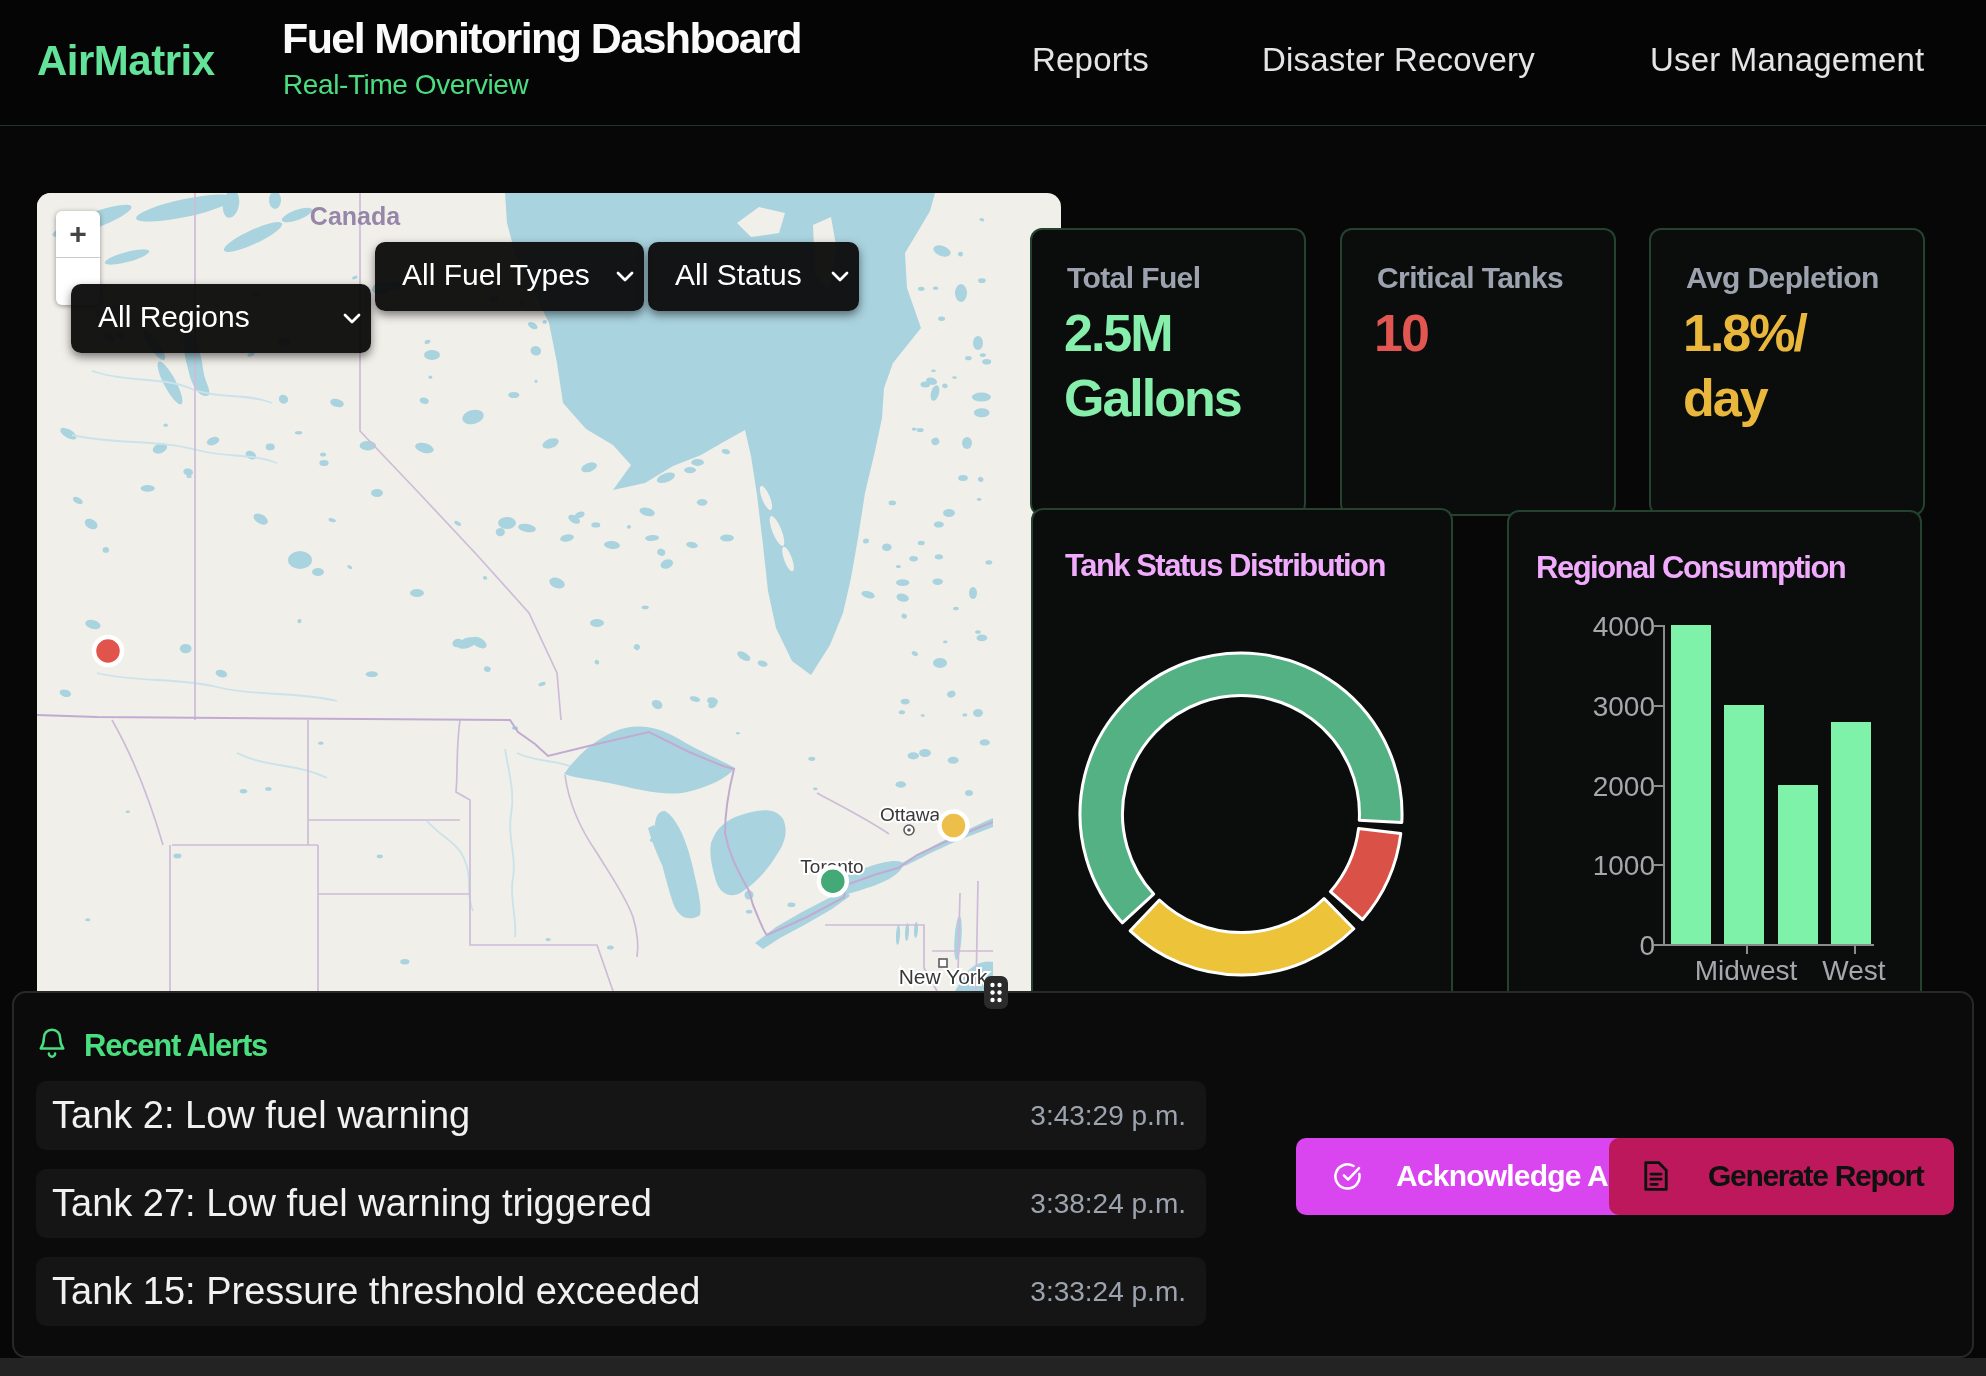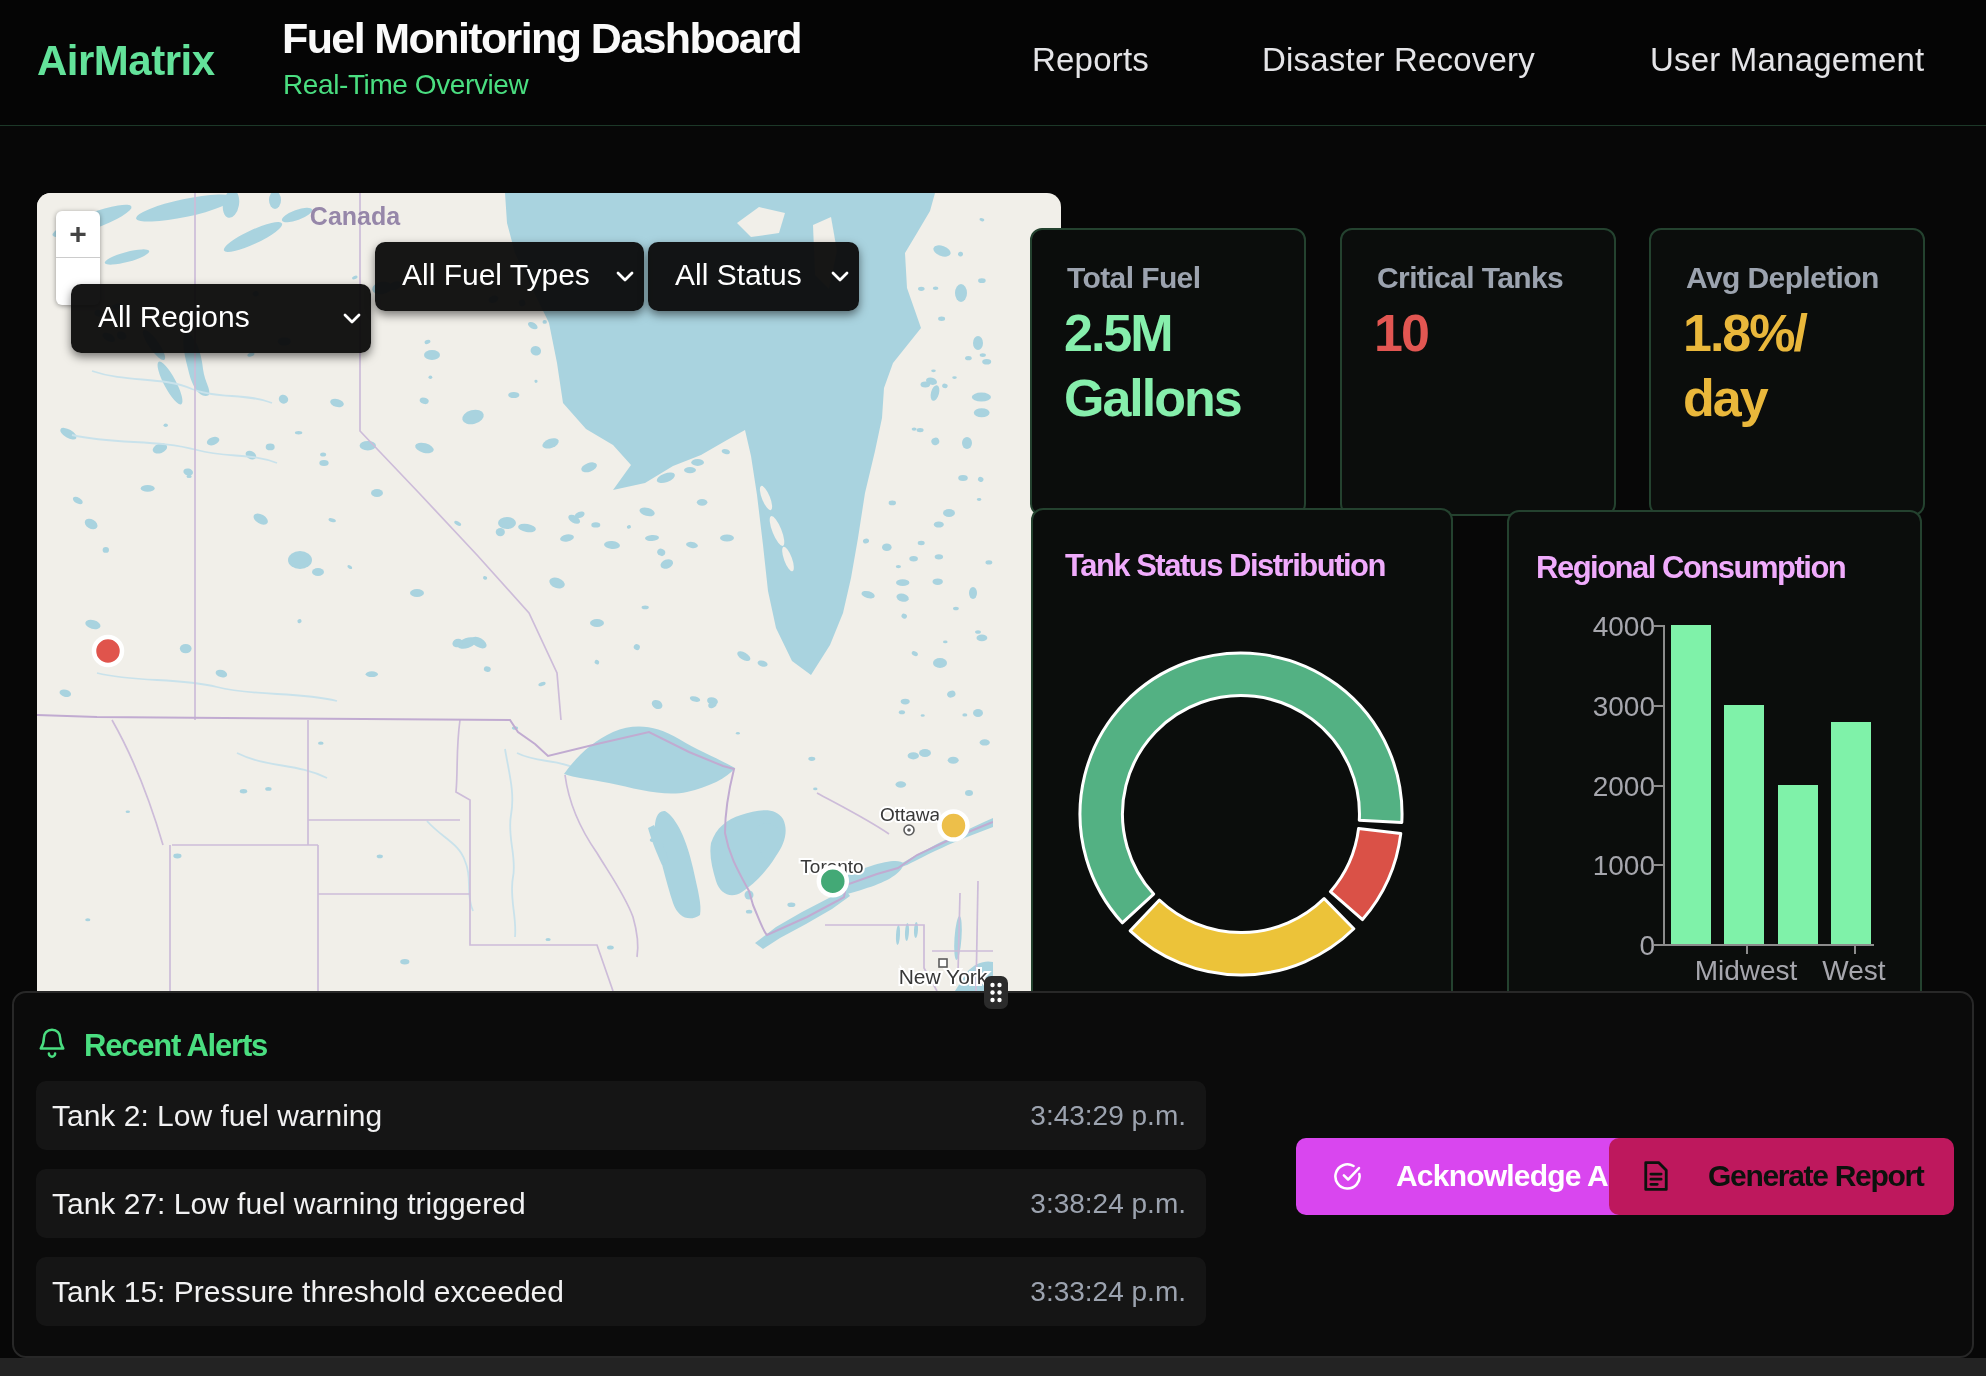--- a/index.html
+++ b/index.html
@@ -17,21 +17,21 @@
   .scard{position:absolute;top:228px;width:276px;height:288px;background:#0b0d0c;border:2px solid #24422f;border-radius:12px;}
   .slabel{position:absolute;left:35px;top:31px;font-size:30px;letter-spacing:-0.6px;font-weight:600;color:#9ca3af;}
   .sval{position:absolute;left:32px;top:71px;font-size:52px;font-weight:bold;line-height:65px;letter-spacing:-2px;width:240px;}
   
   .ccard{position:absolute;background:#0b0d0c;border:2px solid #24422f;border-radius:12px;}
   .ctitle{position:absolute;font-size:31px;font-weight:bold;color:#f0abfc;letter-spacing:-1.5px;}
   
   #apanel{position:absolute;left:12px;top:991px;width:1962px;height:367px;background:#0b0b0b;border:2px solid #282828;border-radius:14px;}
   #atitle{position:absolute;left:84px;top:1028px;font-size:31px;font-weight:bold;color:#4ade80;letter-spacing:-1.2px;}
   .arow{position:absolute;left:36px;width:1170px;height:69px;background:#151515;border-radius:10px;}
-  .atext{position:absolute;left:16px;top:0;height:69px;line-height:69px;font-size:30px;font-weight:500;color:#f1f1f2;}
+  .atext{position:absolute;left:16px;top:0;height:69px;line-height:69px;font-size:38px;font-weight:500;color:#f1f1f2;}
   .atime{position:absolute;right:20px;top:0;height:69px;line-height:69px;font-size:28px;color:#9ca3af;}
   .btn{position:absolute;top:1138px;height:77px;border-radius:10px;font-size:30px;font-weight:bold;}
   
   .bar{position:absolute;background:#7ff2a9;}
   .ylab{position:absolute;font-size:28px;color:#a6a6ad;text-align:right;width:80px;}
   .xlab{position:absolute;font-size:28px;color:#a6a6ad;text-align:center;width:140px;}
   
   .dd{position:absolute;top:242px;height:69px;background:#0a0a0af2;border-radius:10px;color:#fff;font-size:31px;font-weight:500;box-shadow:0 4px 10px rgba(0,0,0,.5);}
   .dd span{position:absolute;left:27px;top:16px;font-size:30px;}
   .dd svg{position:absolute;right:10px;top:29px;}

